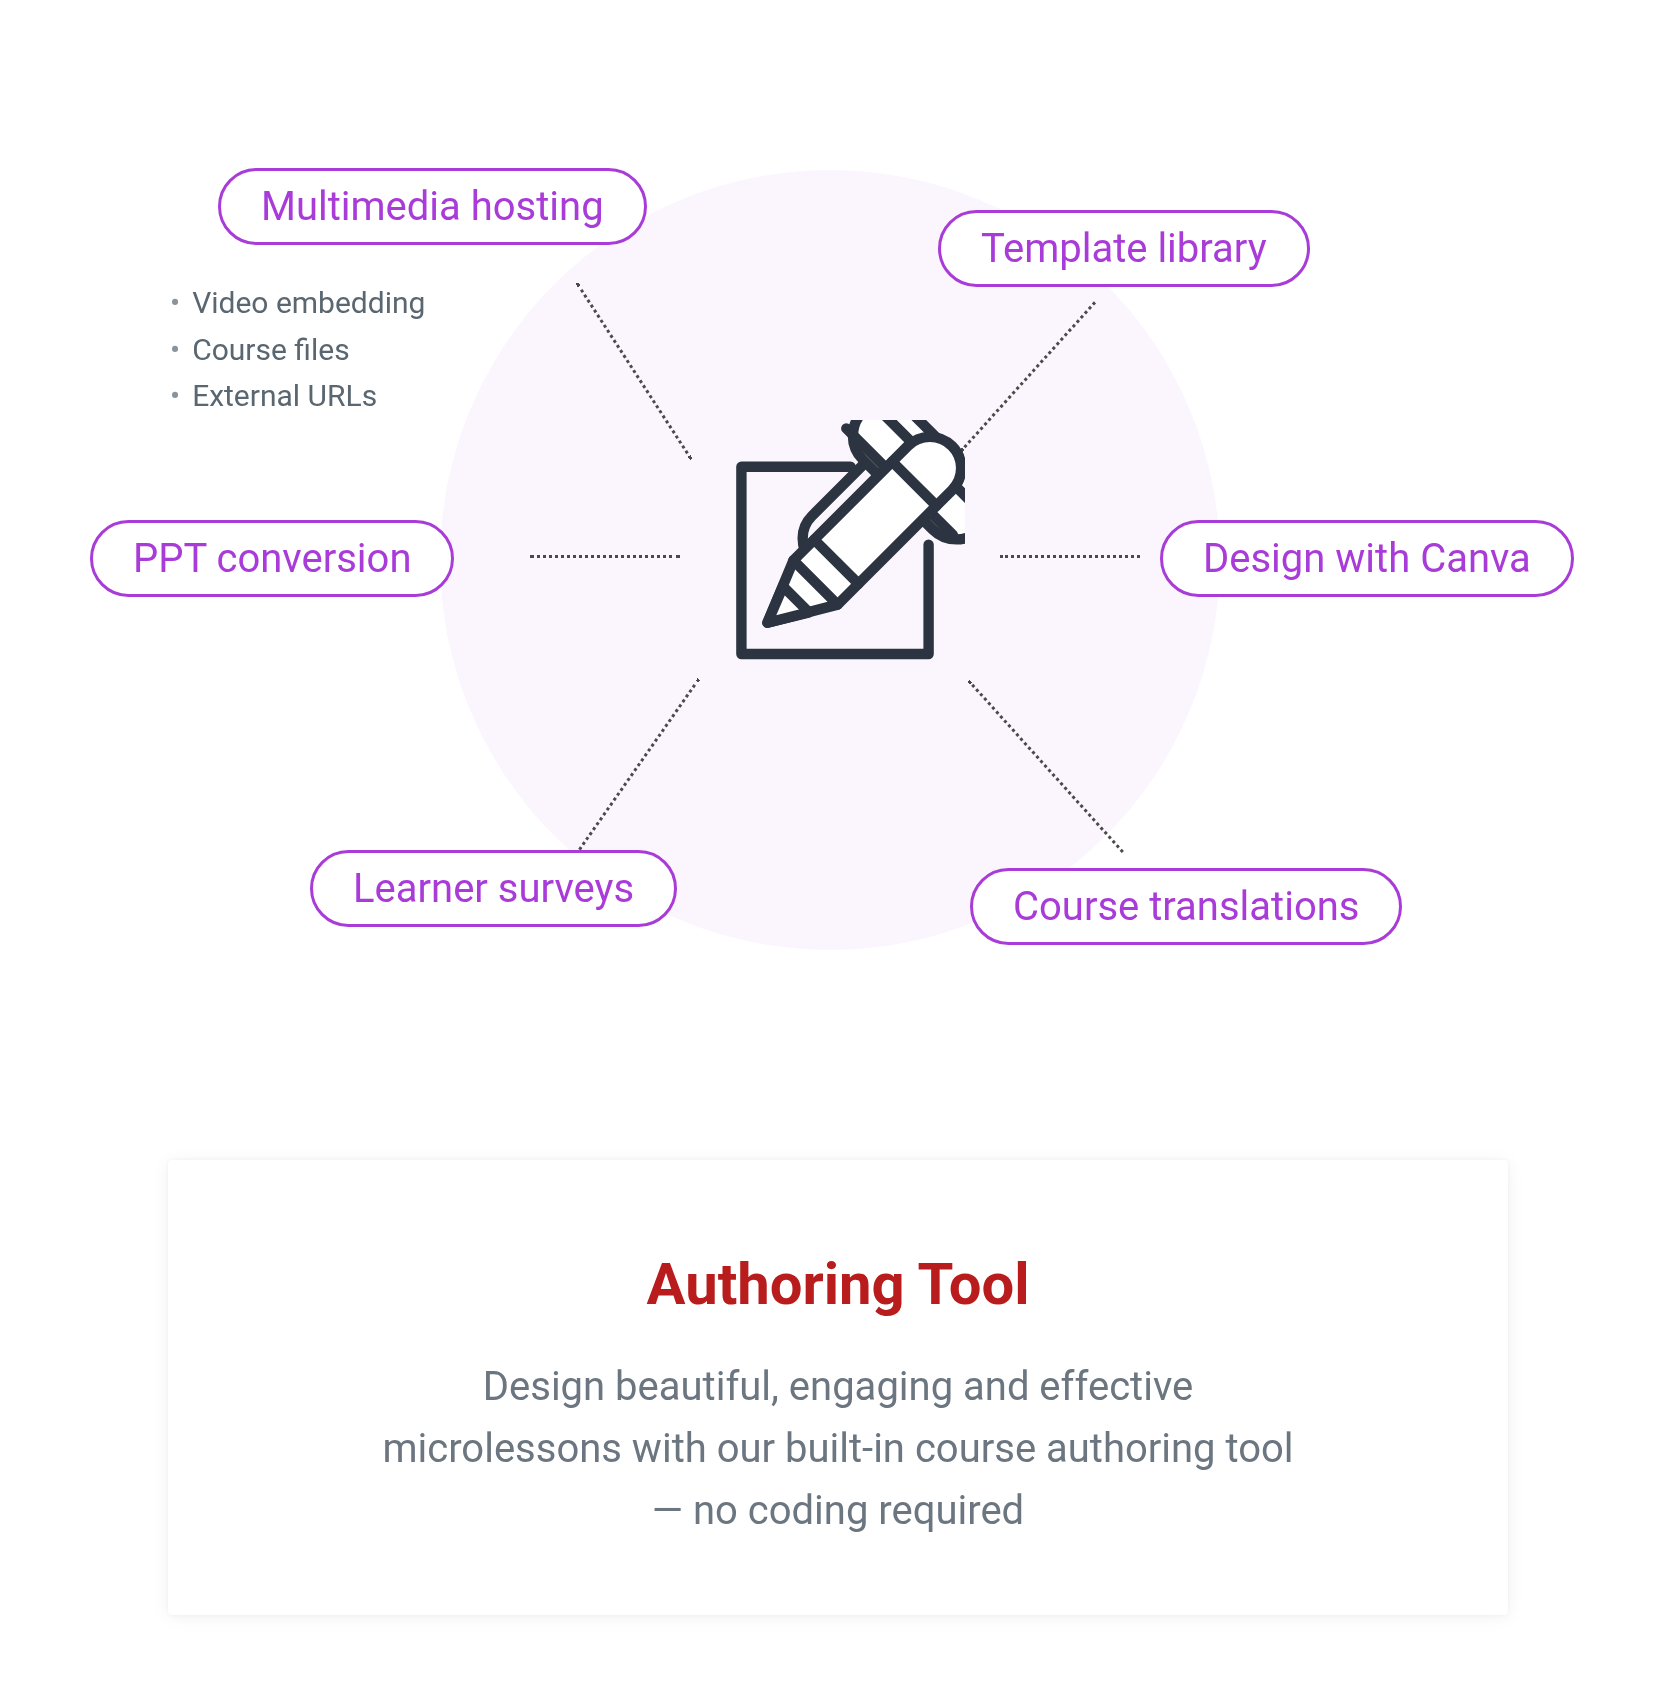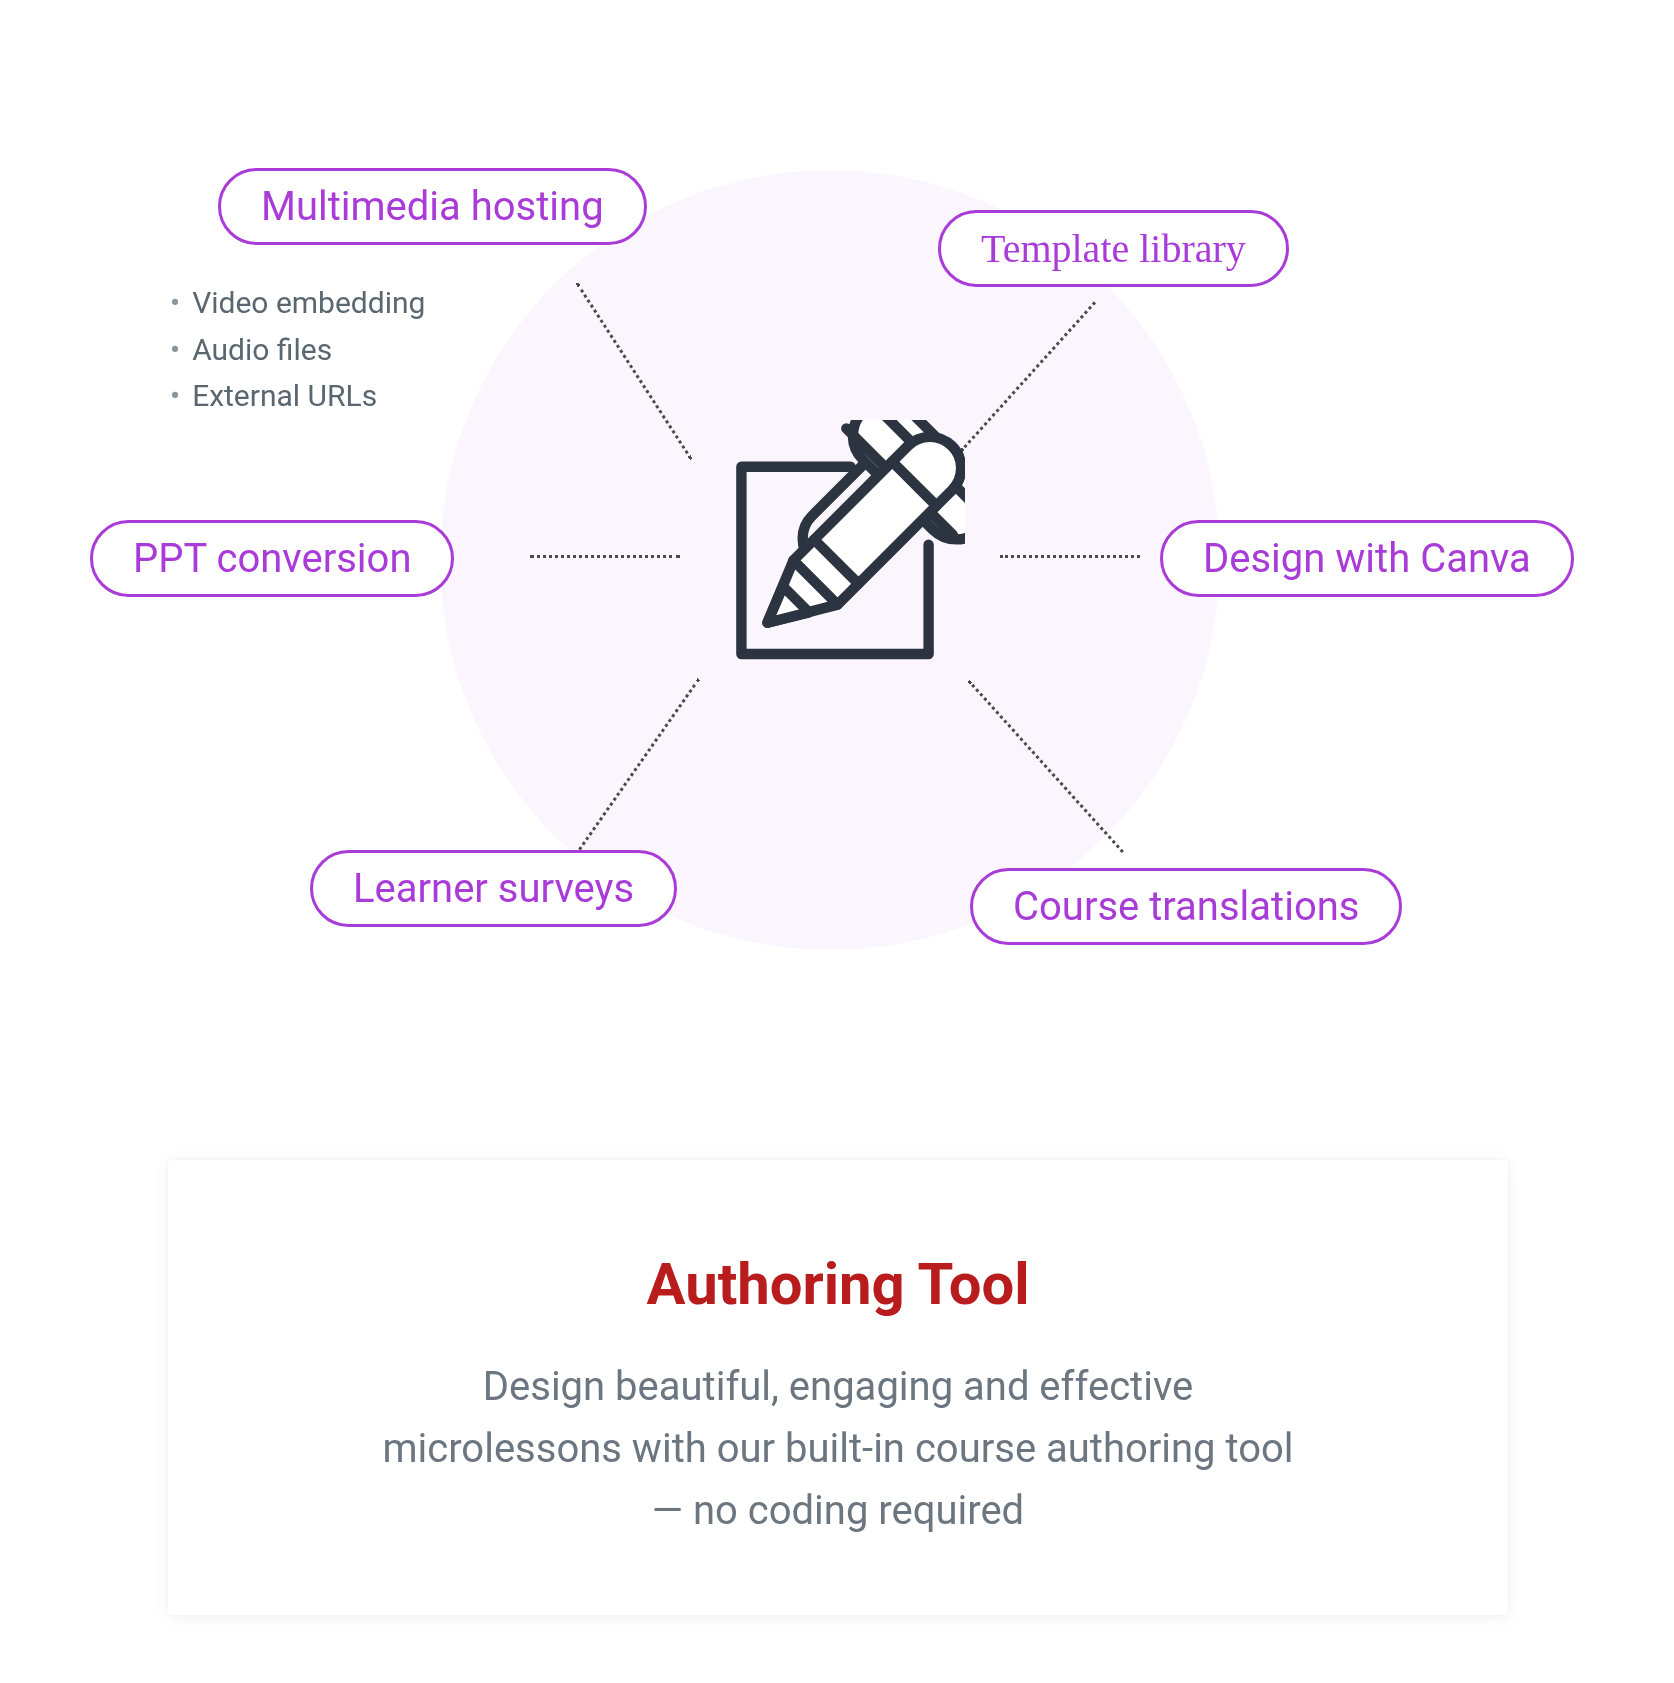--- a/index.html
+++ b/index.html
@@ -127,25 +127,25 @@
   <div class="connector" style="left:960px; top:450px; width:200px; transform:rotate(-48deg);"></div>
   <div class="connector" style="left:530px; top:555px; width:150px; transform:rotate(0deg);"></div>
   <div class="connector" style="left:1000px; top:555px; width:140px; transform:rotate(0deg);"></div>
   <div class="connector" style="left:700px; top:680px; width:220px; transform:rotate(125deg);"></div>
   <div class="connector" style="left:970px; top:680px; width:230px; transform:rotate(48deg);"></div>
 
   <div class="pill" style="left:218px; top:168px;">Multimedia hosting</div>
 
   <ul class="bullets" style="left:170px; top:280px;">
     <li>Video embedding</li>
-    <li>Audio files</li>
+    <li>Course files</li>
     <li>External URLs</li>
   </ul>
 
-  <div class="pill" style="left:938px; top:210px;font-family:Liberation Serif, serif;">Template library</div>
+  <div class="pill" style="left:938px; top:210px;">Template library</div>
 
   <div class="pill" style="left:90px; top:520px;">PPT conversion</div>
 
   <div class="pill" style="left:1160px; top:520px;">Design with Canva</div>
 
   <div class="pill" style="left:310px; top:850px;">Learner surveys</div>
 
   <div class="pill" style="left:970px; top:868px;">Course translations</div>
 </div>
 

